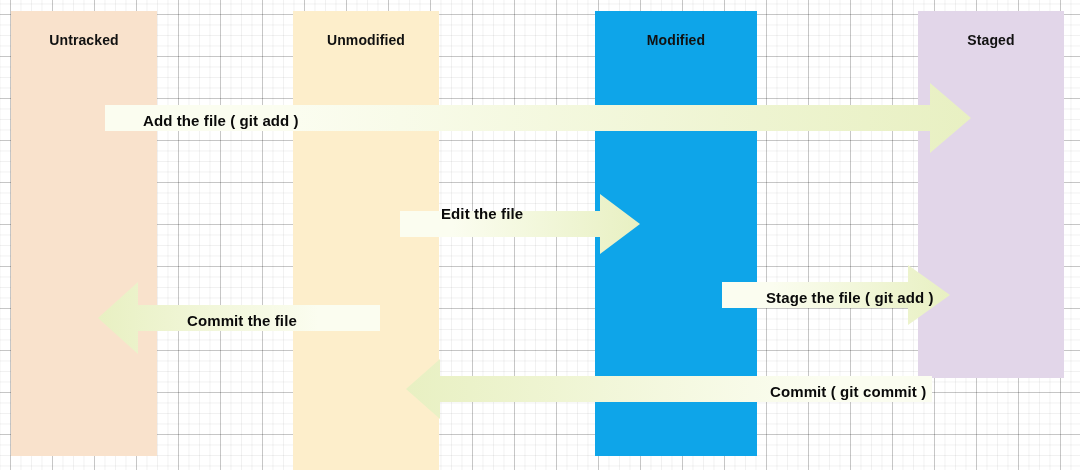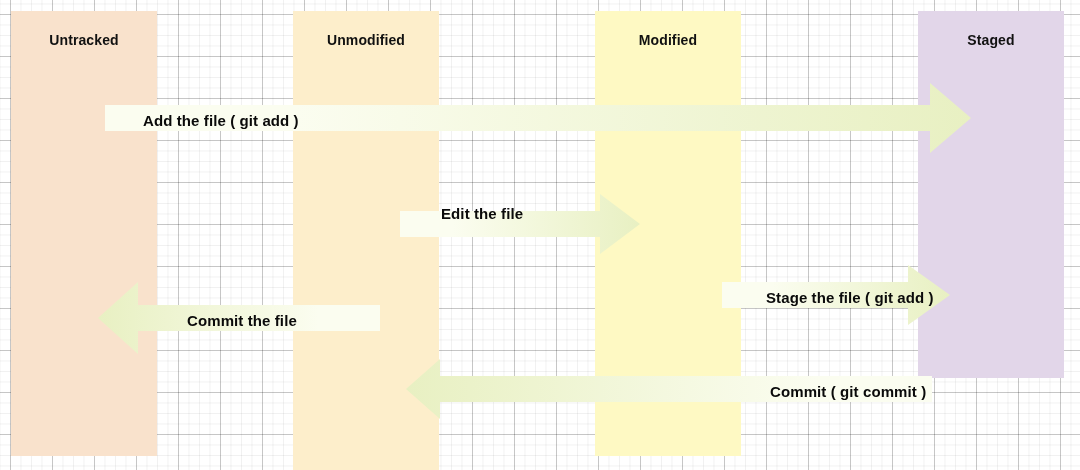--- a/index.html
+++ b/index.html
@@ -73,21 +73,21 @@
 <div id="canvas">
 
   <div id="grid"></div>
 
   <div class="column" id="col-untracked" style="left: 11px; top: 11px; width: 146px; height: 445px; background: rgb(249, 226, 204);">
     <div class="column-label">Untracked</div>
   </div>
   <div class="column" id="col-unmodified" style="left: 293px; top: 11px; width: 146px; height: 460px; background: rgb(253, 238, 203);">
     <div class="column-label">Unmodified</div>
   </div>
-  <div class="column" id="col-modified" style="left: 595px; top: 11px; width: 146px; height: 445px; background: #fef9c3;">
+  <div class="column" id="col-modified" style="left: 595px; top: 11px; width: 162px; height: 445px; background: #0ea5e9;">
     <div class="column-label">Modified</div>
   </div>
   <div class="column" id="col-staged" style="left: 918px; top: 11px; width: 146px; height: 367px; background: rgb(226, 214, 233);">
     <div class="column-label">Staged</div>
   </div>
 
   <div class="arrow" id="arrow-add-the-file" style="left: 105px; top: 83px; width: 866px; height: 70px;">
       <svg width="866" height="70" viewBox="0 0 866 70">
         <defs>
           <linearGradient id="agrad-0" x1="0" y1="0" x2="1" y2="0">

